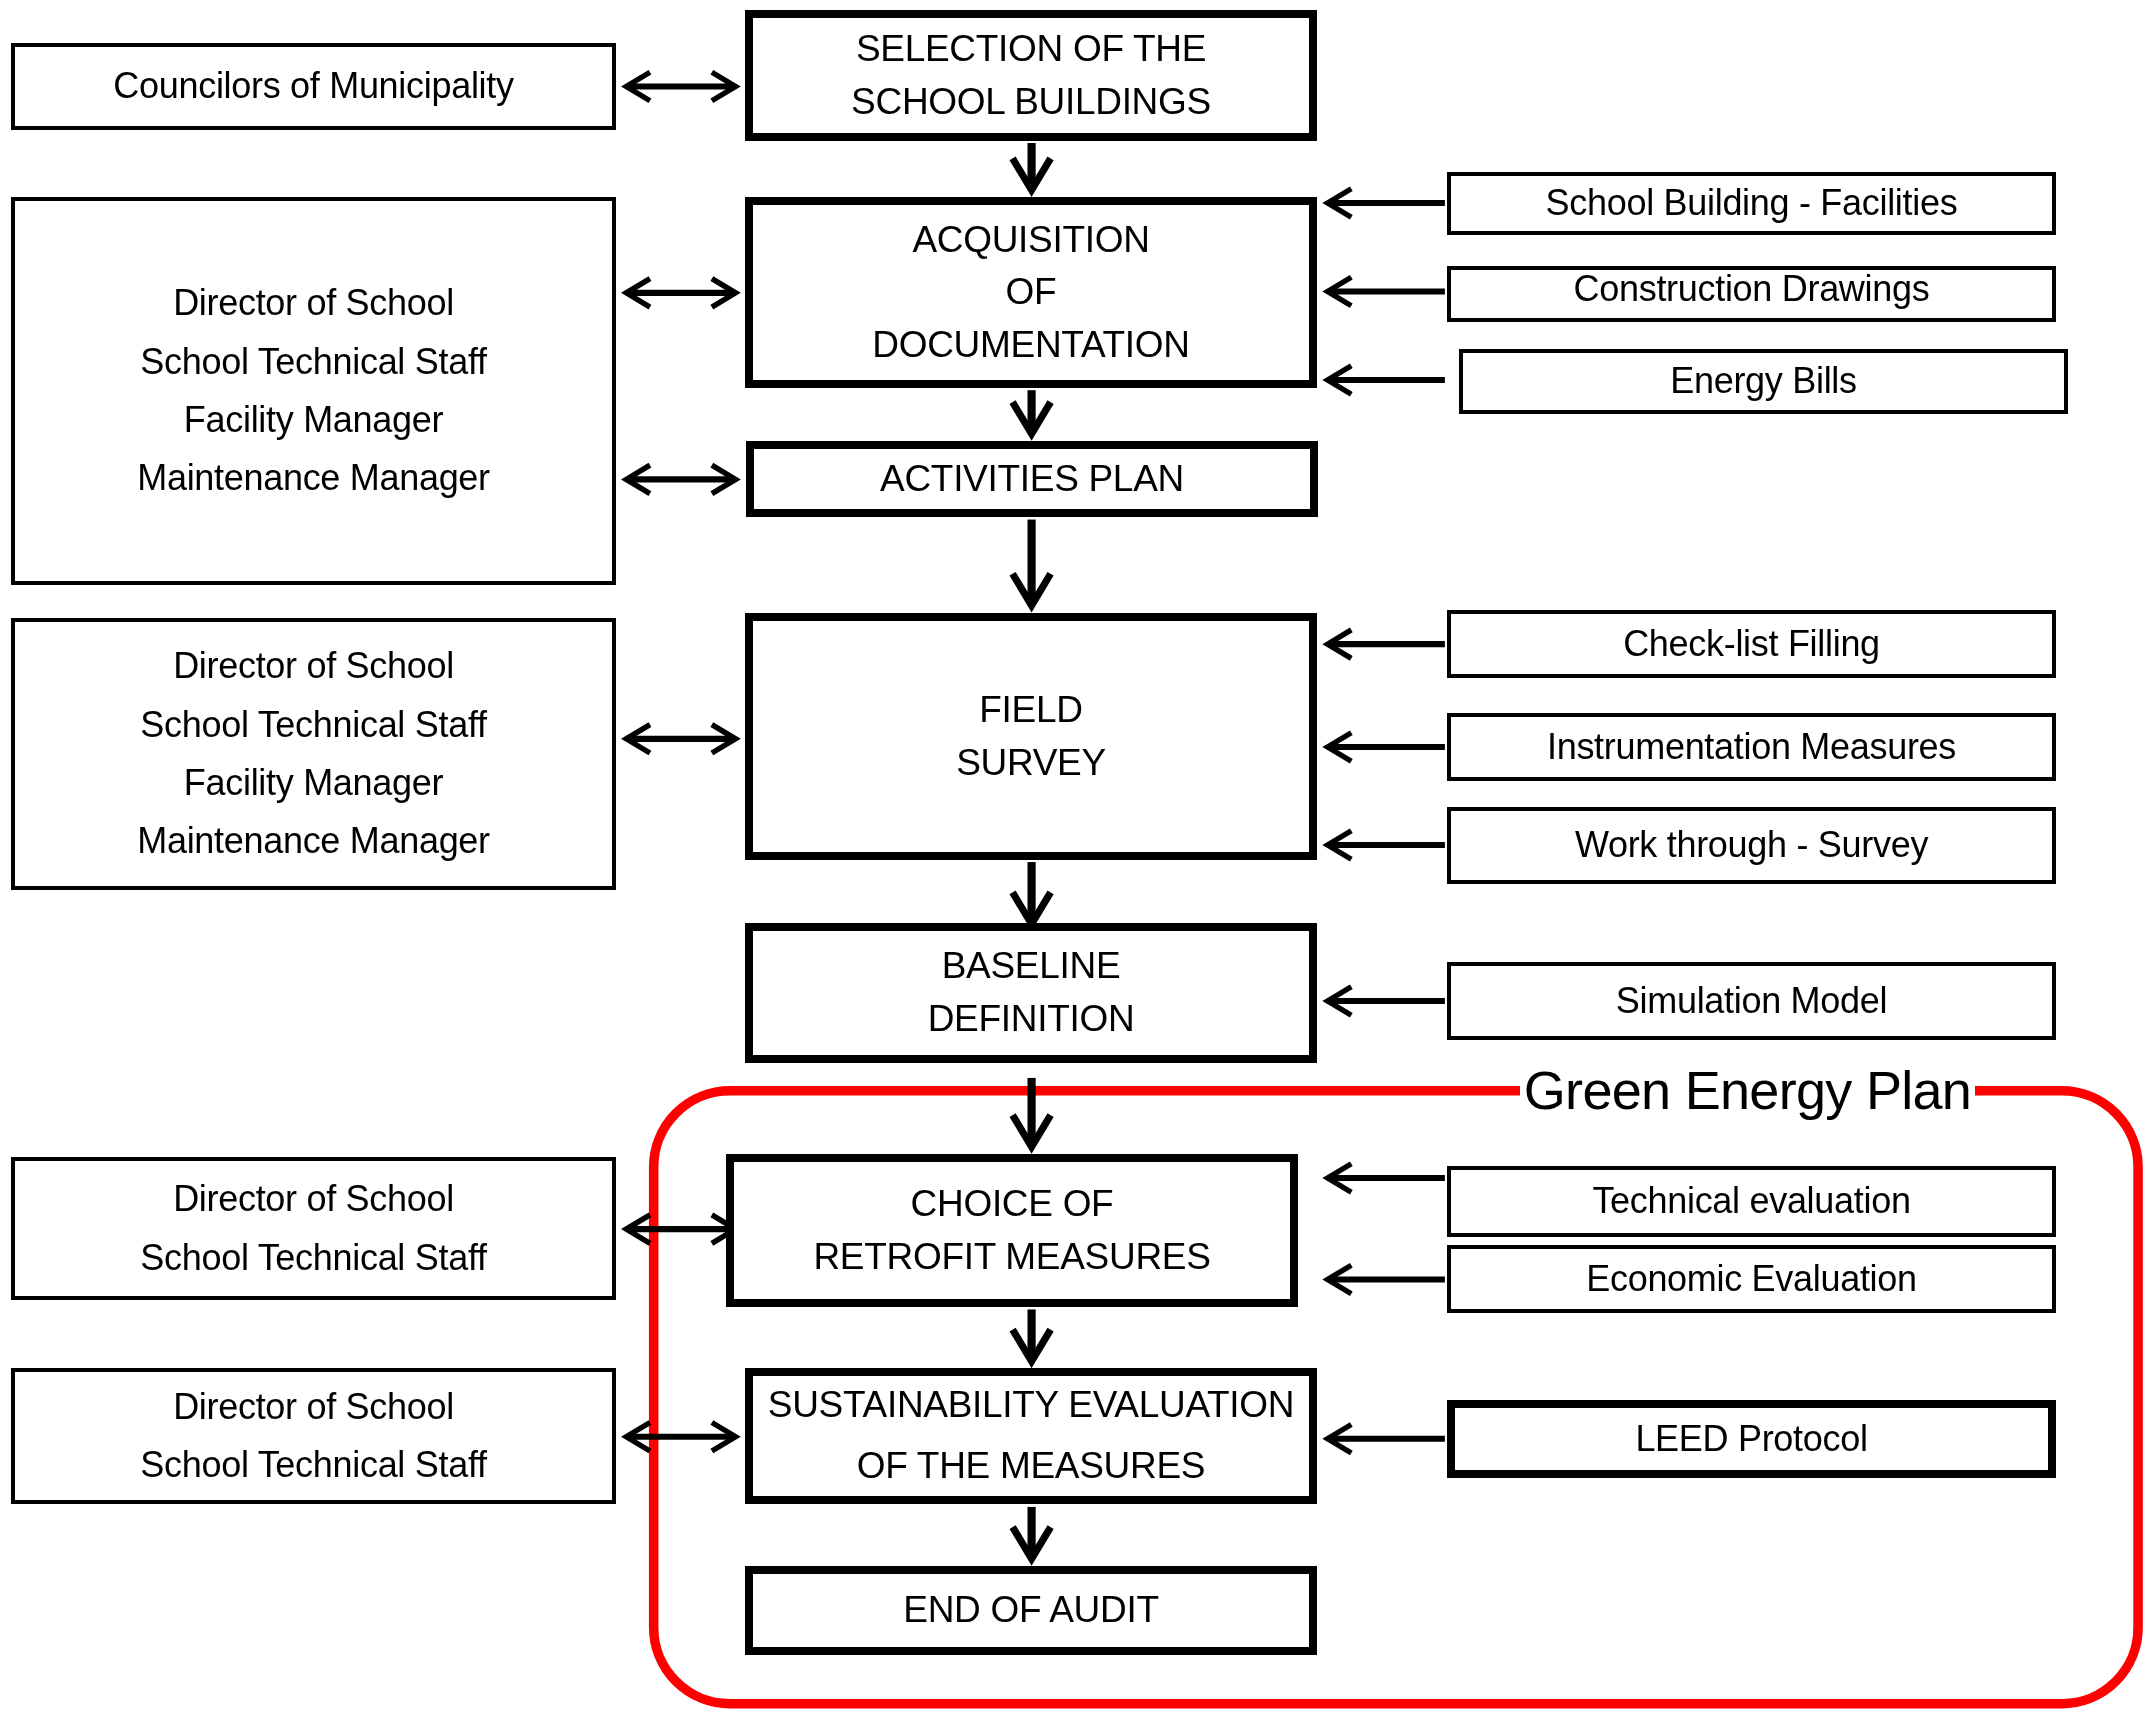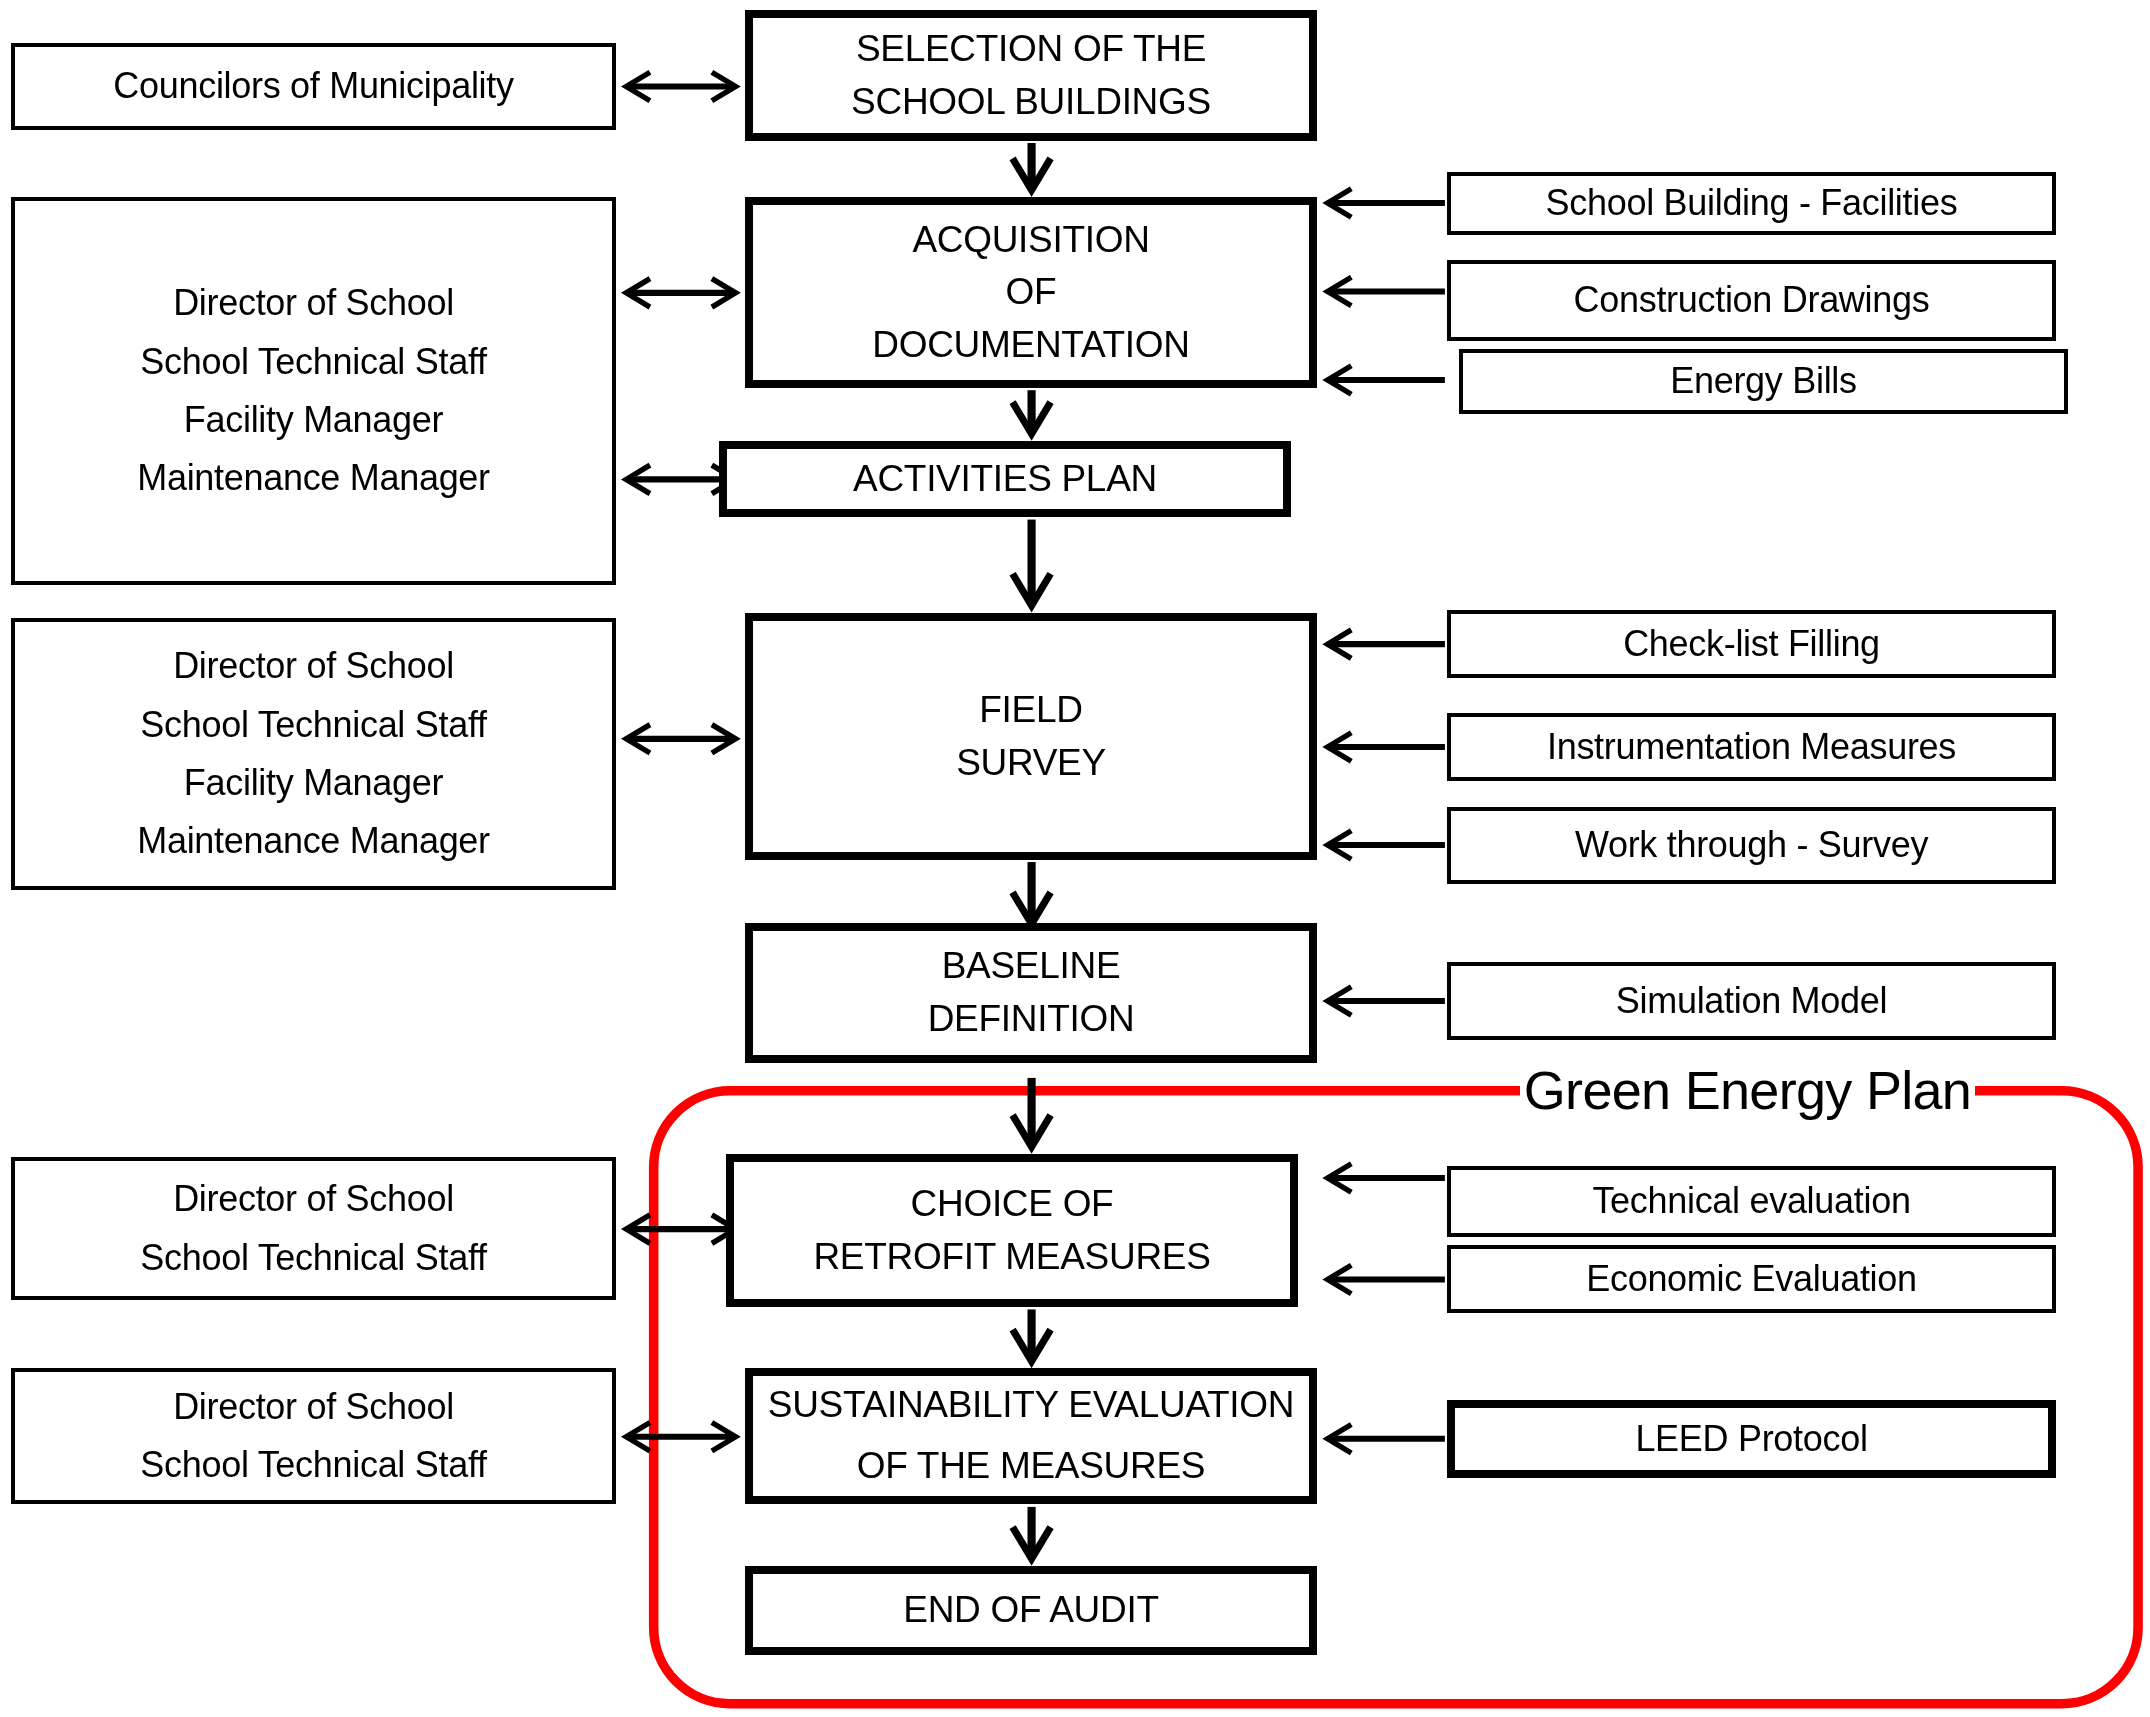--- a/index.html
+++ b/index.html
@@ -23,21 +23,21 @@
   <div class="ln">SELECTION OF THE</div>
   <div class="ln">SCHOOL BUILDINGS</div>
 </div>
 
 <div class="box proc thick" style="left:745px;top:197px;width:572px;height:191px;">
   <div class="ln">ACQUISITION</div>
   <div class="ln">OF</div>
   <div class="ln">DOCUMENTATION</div>
 </div>
 
-<div class="box proc thick" style="left:719px;top:441px;width:572px;height:76px;">
+<div class="box proc thick" style="left:746px;top:441px;width:572px;height:76px;">
   <div class="ln">ACTIVITIES PLAN</div>
 </div>
 
 <div class="box proc thick" style="left:745px;top:613px;width:572px;height:247px;">
   <div class="ln">FIELD</div>
   <div class="ln">SURVEY</div>
 </div>
 
 <div class="box proc thick" style="left:745px;top:923px;width:572px;height:140px;">
   <div class="ln">BASELINE</div>
@@ -82,21 +82,21 @@
 </div>
 
 <div class="box" style="left:11px;top:1368px;width:605px;height:136px;">
   <div class="ln">Director of School</div>
   <div class="ln">School Technical Staff</div>
 </div>
 
 <div class="box" style="left:1447px;top:172px;width:609px;height:63px;">
   <div class="ln">School Building - Facilities</div>
 </div>
-<div class="box" style="left:1447px;top:260px;width:609px;height:81px;">
+<div class="box" style="left:1447px;top:266px;width:609px;height:56px;justify-content:flex-end;">
   <div class="ln">Construction Drawings</div>
 </div>
 <div class="box" style="left:1447px;top:349px;width:609px;height:65px;margin-left:12px;">
   <div class="ln">Energy Bills</div>
 </div>
 <div class="box" style="left:1447px;top:610px;width:609px;height:68px;">
   <div class="ln">Check-list Filling</div>
 </div>
 <div class="box" style="left:1447px;top:713px;width:609px;height:68px;">
   <div class="ln">Instrumentation Measures</div>

